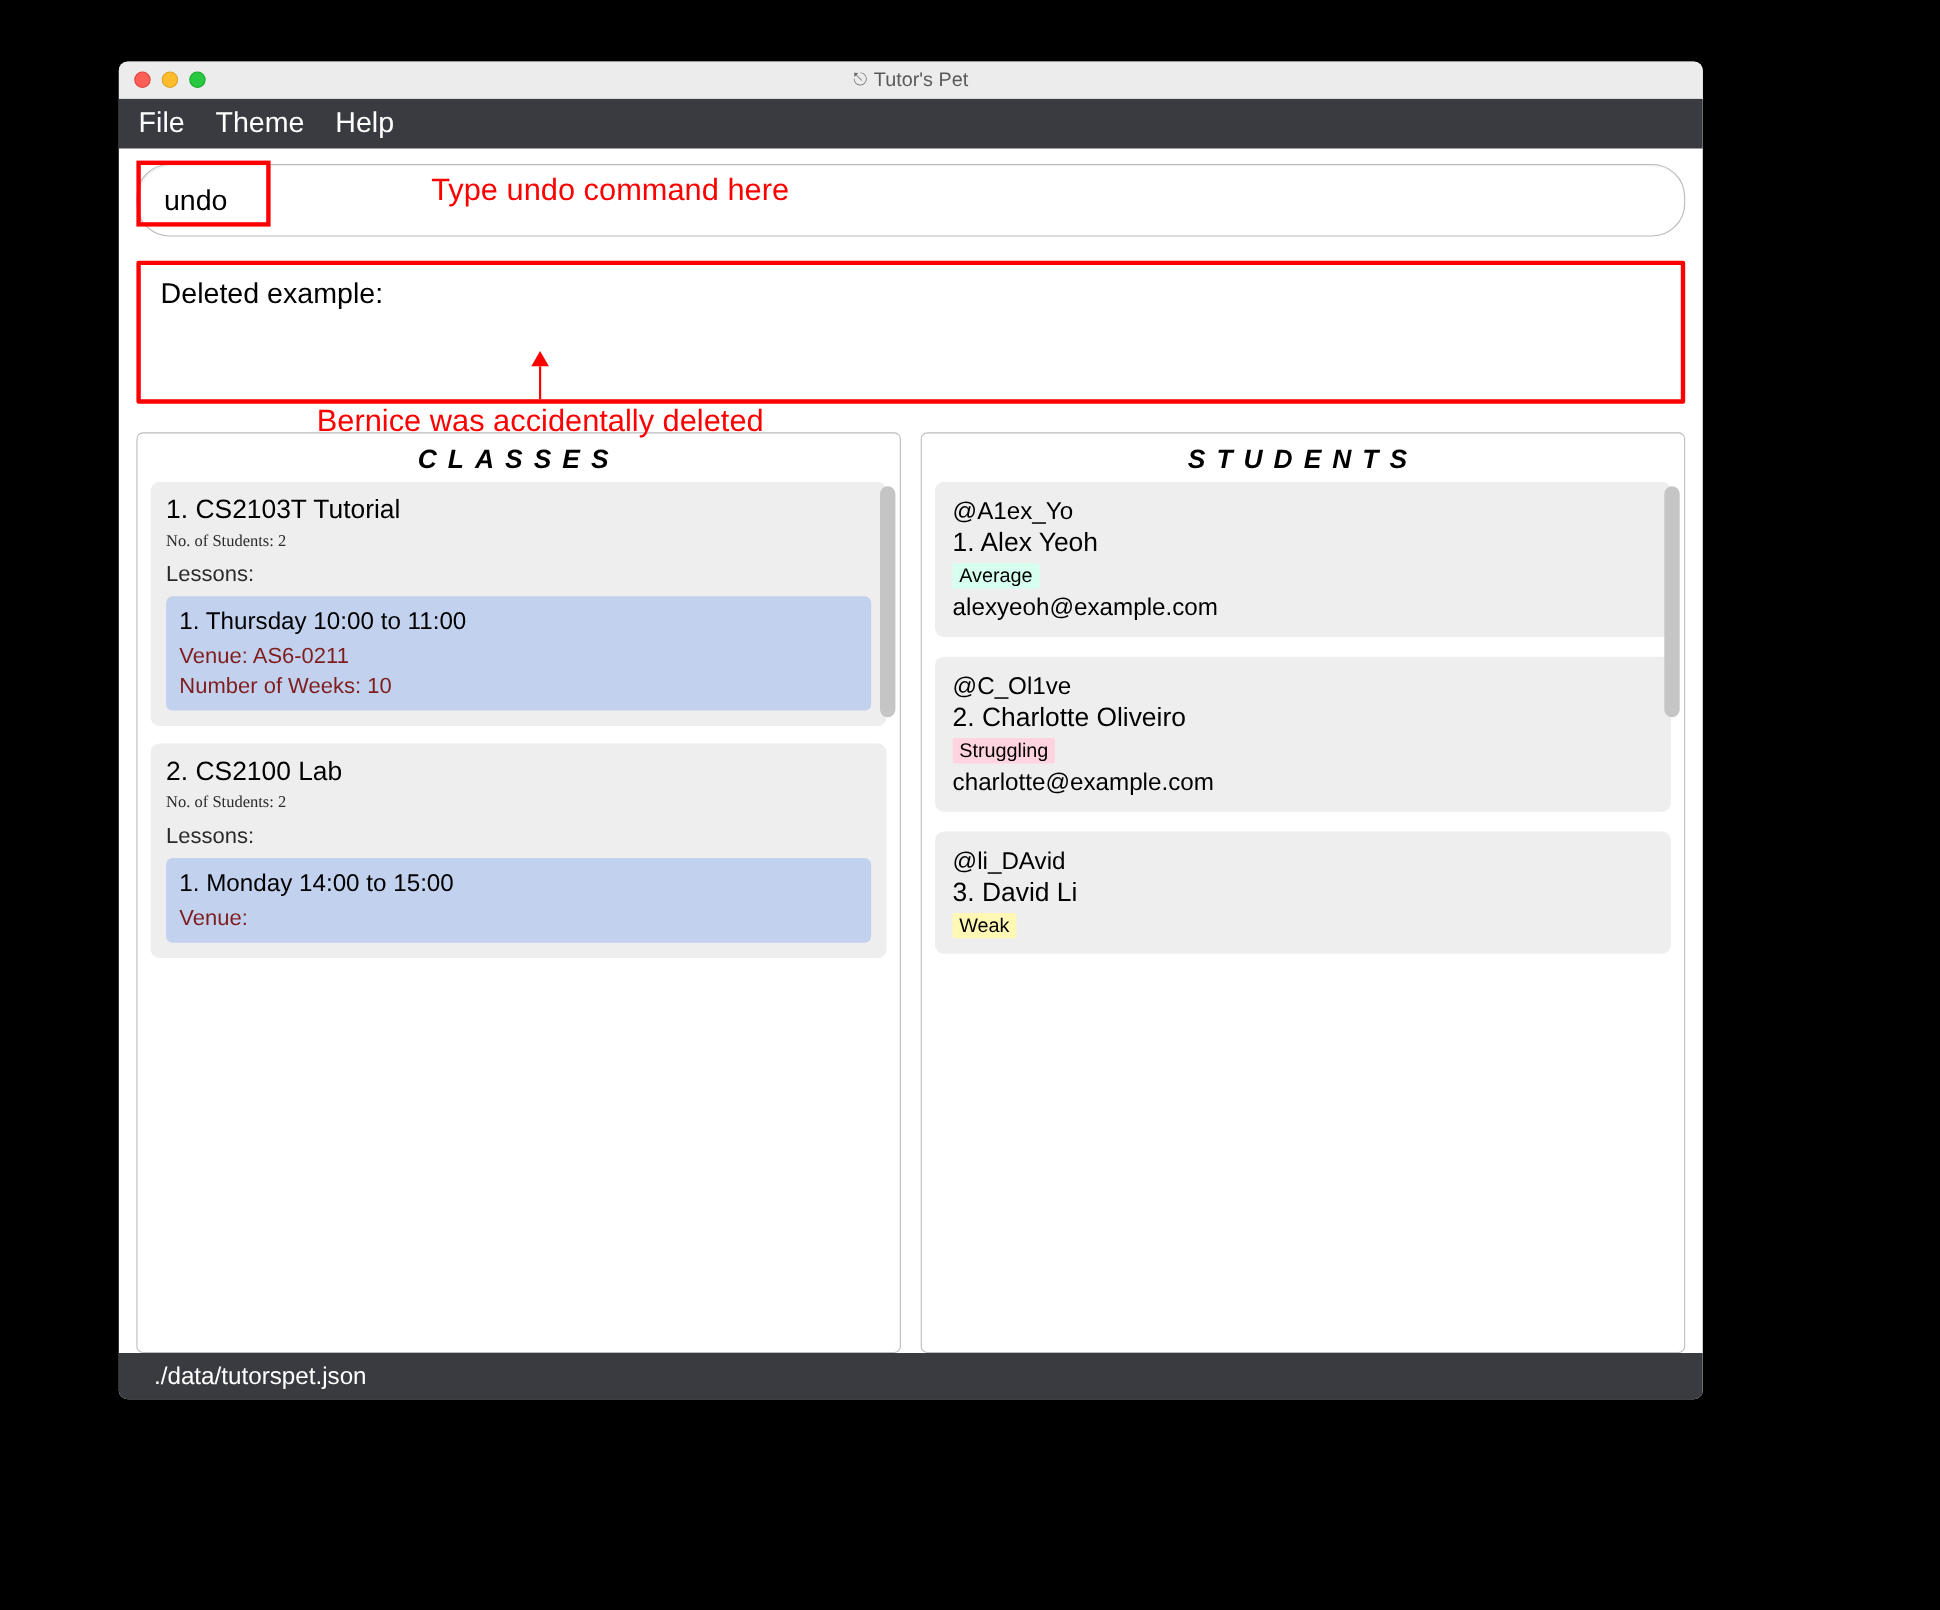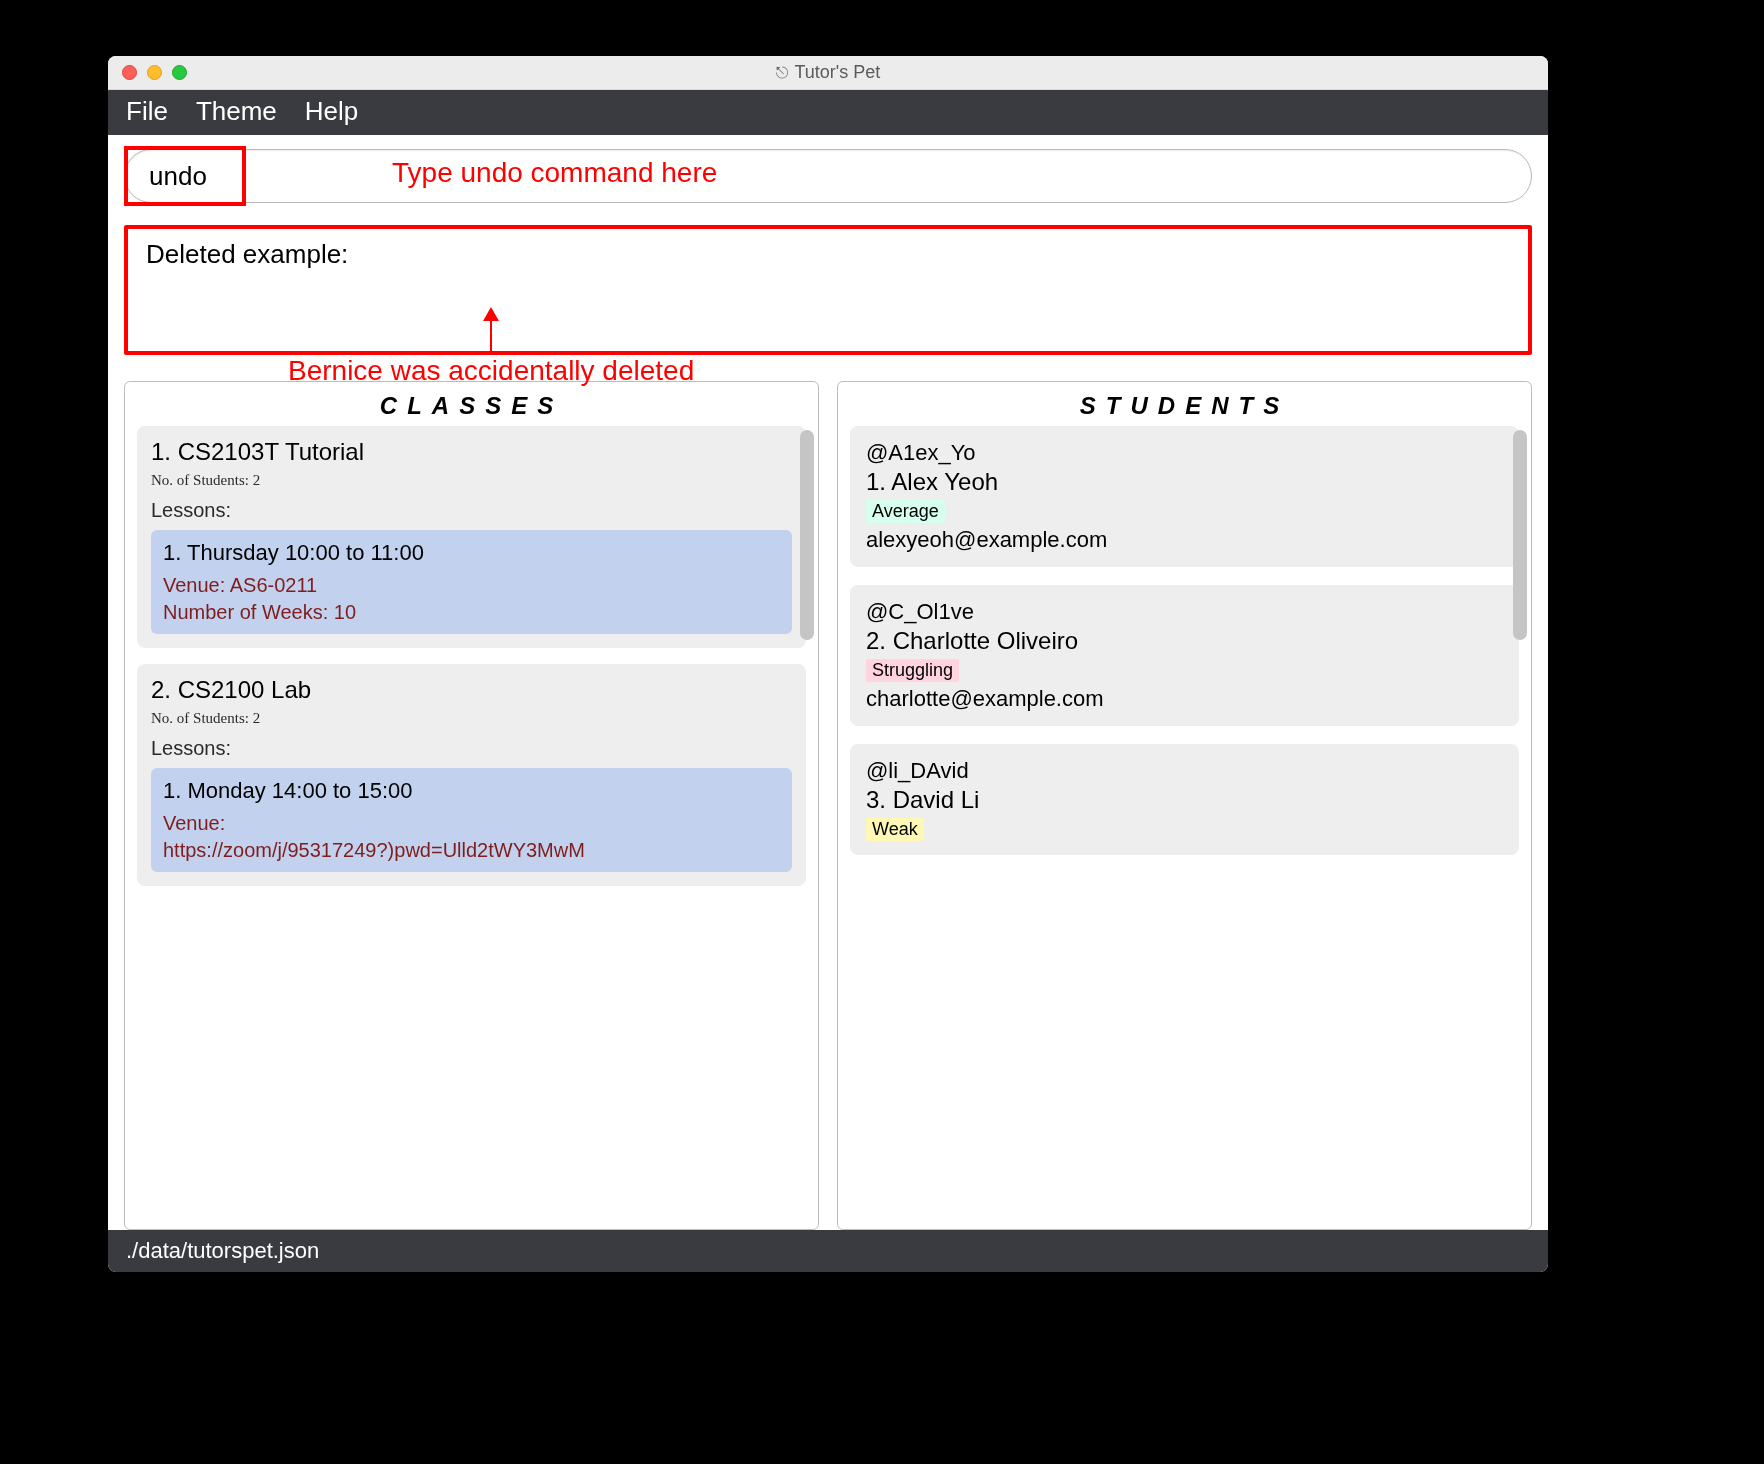--- a/index.html
+++ b/index.html
@@ -44,21 +44,21 @@
   .title-icon { font-size:16px; color:#6a6a6a; }
   .menubar {
     background:#3a3b41; color:#fff;
     display:flex; gap:28px; padding: 6px 18px 8px 18px;
     font-size: 26px;
   }
   .menubar span { cursor: default; }
   .content { flex:1; display:flex; flex-direction:column; padding: 0 16px; min-height:0; }
   .cmd-wrap { padding-top: 14px; position: relative; }
   .cmd-input {
-    width: 100%; height: 54px; border:1px solid #b8b8b8; border-radius: 30px;
+    width: 100%; height: 66px; border:1px solid #b8b8b8; border-radius: 30px;
     padding: 0 24px; font-size: 26px; outline:none;
     background:#fff; box-shadow: inset 1px 1px 2px rgba(0,0,0,.08);
   }
   .cmd-hl {
     position:absolute; left: 0px; top: 11px; width: 122px; height: 60px;
     border: 4px solid #f00; pointer-events:none;
   }
   .annot { position:absolute; color:#f00; font-size:28px; }
   .annot1 { left:130px; top: 22px; display:flex; align-items:center; gap:0; }
   .annot1 .shaft { width: 130px; }
@@ -118,21 +118,21 @@
   }
   .scard .handle { font-size:22px; color:#000; }
   .scard .sname { font-size:24px; margin-top:2px; }
   .tag { display:inline-block; padding:1px 6px; border-radius:2px; font-size:18px; margin-top:4px; }
   .tag.average { background:#d6fff0; }
   .tag.struggling { background:#ffd3e0; }
   .tag.weak { background:#fff8b5; }
   .scard .email { font-size:22px; margin-top:4px; }
   .statusbar {
     background:#3a3b41; color:#fff; font-size:22px;
-    padding:8px 18px;
+    padding:8px 32px;
   }
 </style>
 </head>
 <body>
 
 <div class="window">
   <div class="titlebar">
     <div class="traffic">
       <div class="tl red"></div>
       <div class="tl yellow"></div>
@@ -187,21 +187,20 @@
             </div>
           </div>
 
           <div class="card">
             <div class="line1">2.  CS2100 Lab</div>
             <div class="line2">No. of Students:  2</div>
             <div class="label">Lessons:</div>
             <div class="lesson">
               <div class="ltitle">1. Monday 14:00 to 15:00</div>
               <div class="row">Venue:</div>
-              <div class="row">https://zoom/j/95317249?)pwd=Ulld2tWY3MwM</div>
             </div>
           </div>
         </div>
       </div>
 
       <div class="panel">
         <div class="panel-head">STUDENTS</div>
         <div class="panel-body">
           <div class="scrollbar"></div>
 

